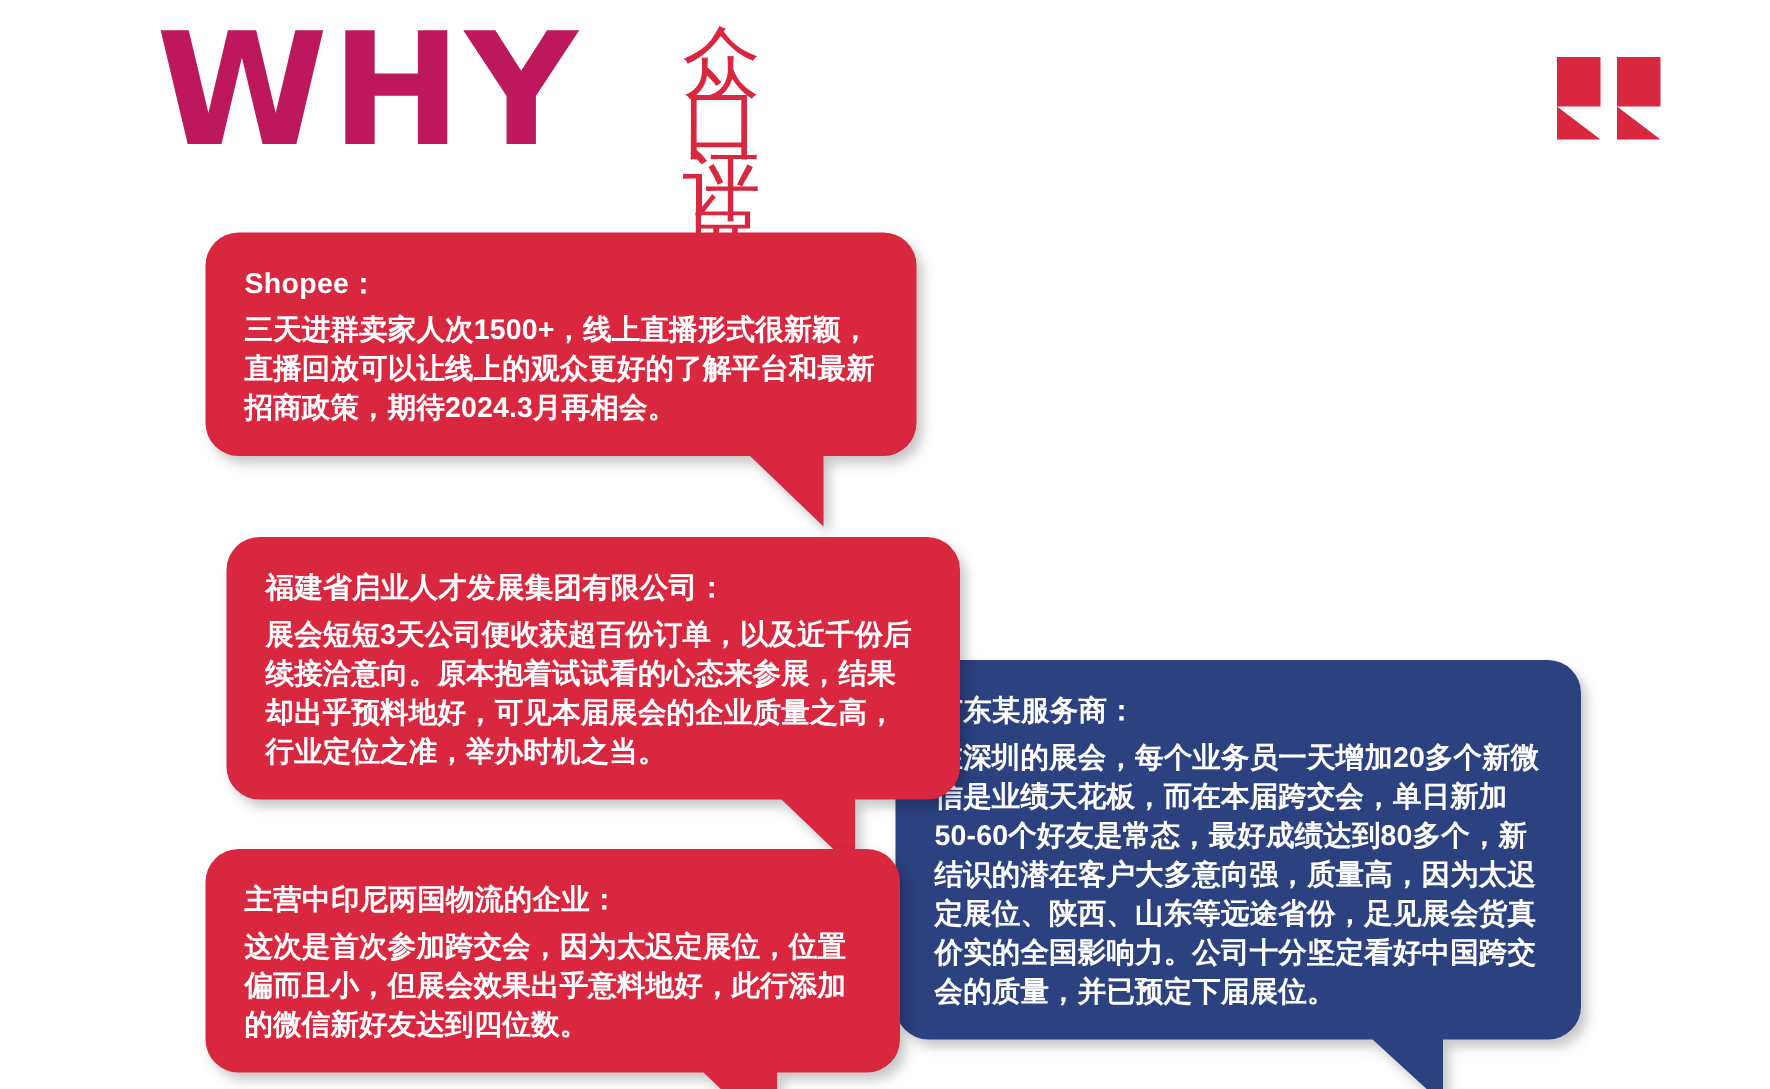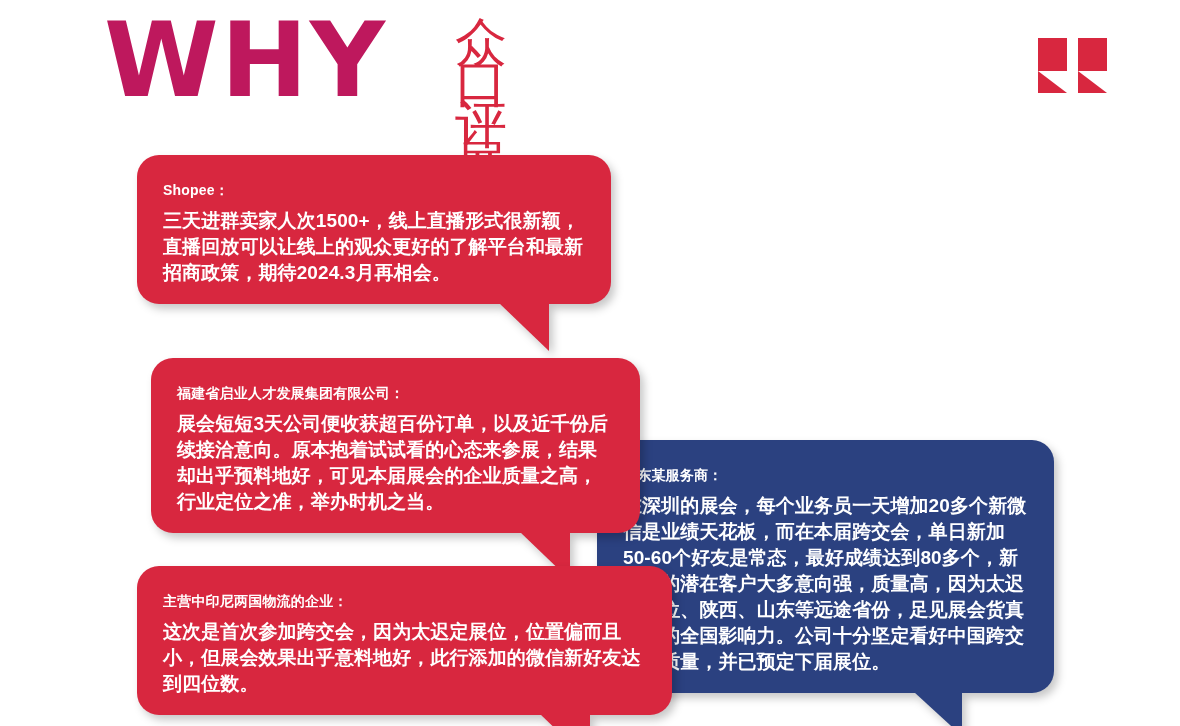--- a/index.html
+++ b/index.html
@@ -87,21 +87,21 @@
     position: absolute;
     border-radius: 22px;
     filter: drop-shadow(4px 5px 4px rgba(0,0,0,0.22));
     padding: 20px 26px 18px 26px;
   }
   .bubble.red  { background: #D8273F; }
   .bubble.blue { background: #2B4180; }
 
   .bubble-title {
     color: #ffffff;
-    font-size: 14px;
+    font-size: 19px;
     font-weight: 700;
     line-height: 30px;
     letter-spacing: 0.2px;
     margin-bottom: 3px;
     white-space: nowrap;
   }
 
   .bubble-body {
     color: #ffffff;
     font-size: 19px;
@@ -152,21 +152,21 @@
   #bubble-guangdong {
     left: 597px; top: 420px;
     width: 457px;
     z-index: 5;
     margin-top: 20px;
   }
   #bubble-guangdong .tail { right: 92px; bottom: -43px; }
 
   #bubble-logistics {
     left: 137px; top: 566px;
-    width: 535px;
+    width: 463px;
     z-index: 6;
   }
   #bubble-logistics .tail { right: 82px; bottom: -47px; }
 </style>
 </head>
 <body>
 
 <div id="page">
 
   <div id="header">

